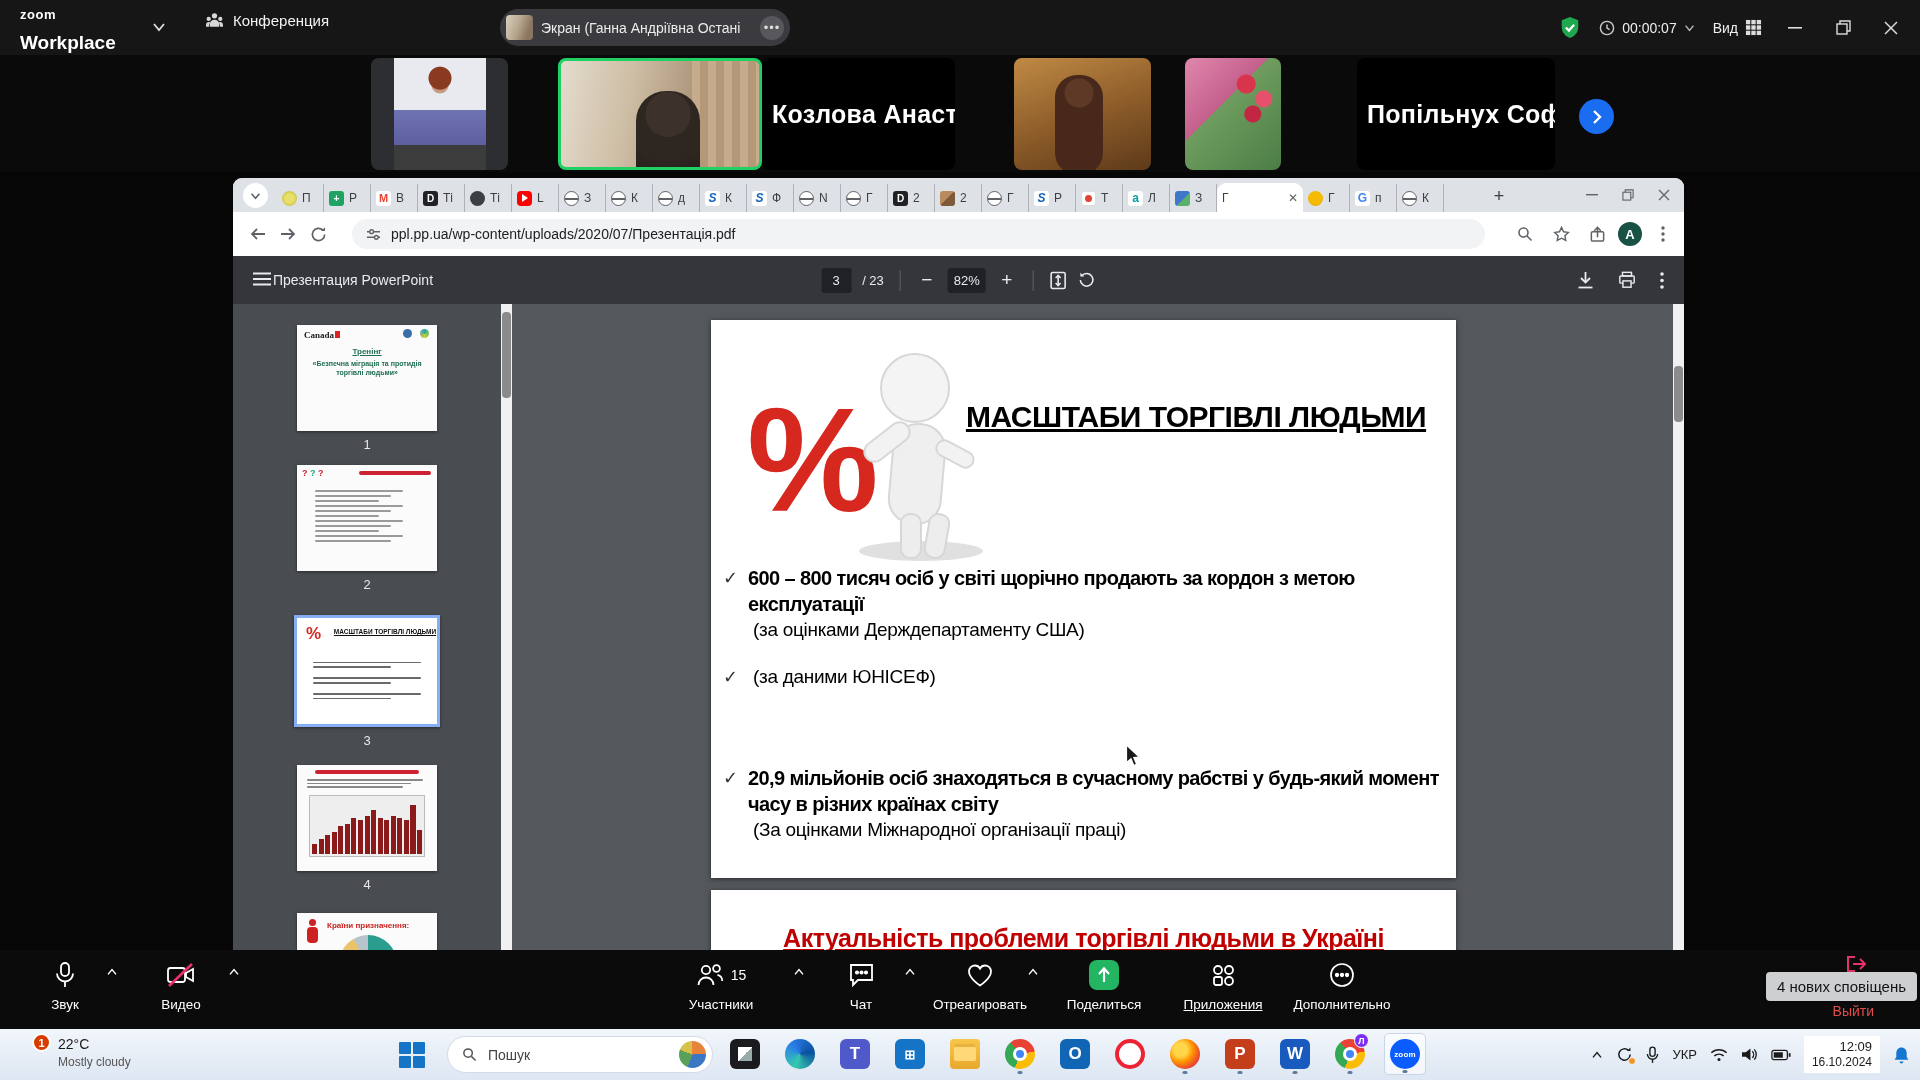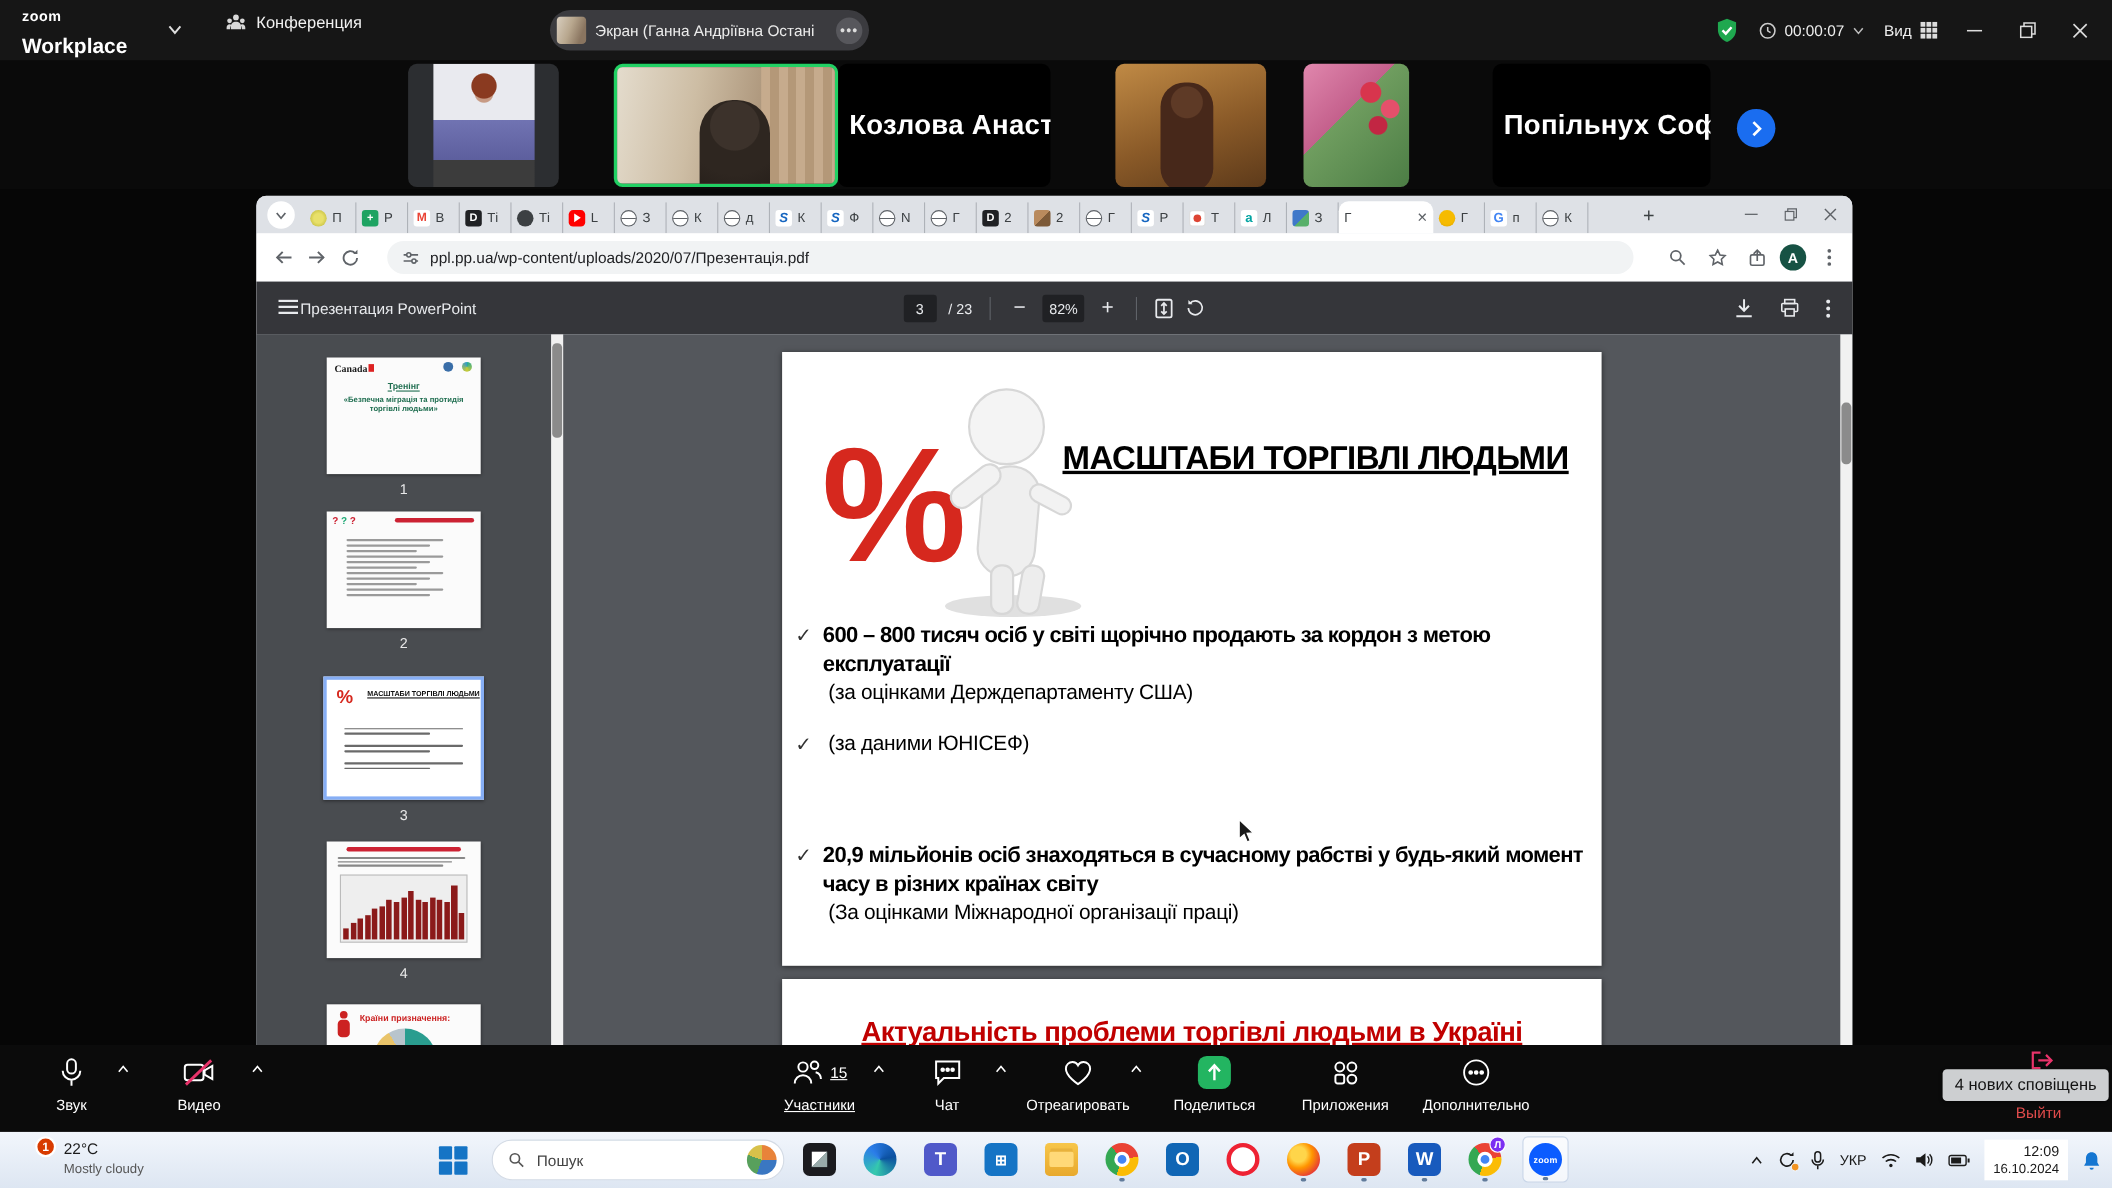--- a/index.html
+++ b/index.html
@@ -744,21 +744,21 @@
             </svg>
           </span>
         </div>
         <div class="lbl">Видео</div>
       </div>
       <span class="chev-up-abs" style="left: 228px;">
         <svg width="12" height="8" viewBox="0 0 14 10">
           <polyline points="2,8 7,2 12,8" fill="none" stroke="#fff" stroke-width="1.8"></polyline>
         </svg>
       </span>
-      <div class="zbtn" style="left: 680px; text-decoration: underline;">
+      <div class="zbtn" style="left: 656px;">
         <div class="ico">
           <span>
             <svg width="28" height="26" viewBox="0 0 28 26" fill="none" stroke="#fff" stroke-width="1.8">
               <circle cx="10" cy="8" r="4.2"></circle>
               <path d="M2.5 23c0-4.5 3.4-7.5 7.5-7.5s7.5 3 7.5 7.5"></path>
               <circle cx="20.5" cy="6.5" r="3.4"></circle>
               <path d="M21.5 12.8c2.8.7 4.8 3 4.8 6.2"></path>
             </svg>
           </span>
           <span class="cnt">15</span>
@@ -809,21 +809,21 @@
             <span class="share-box">
               <svg width="16" height="18" viewBox="0 0 16 18" fill="none" stroke="#fff" stroke-width="2.2">
                 <line x1="8" y1="16" x2="8" y2="3"></line>
                 <polyline points="3,8 8,2.5 13,8"></polyline>
               </svg>
             </span>
           </span>
         </div>
         <div class="lbl">Поделиться</div>
       </div>
-      <div class="zbtn" style="left: 1158px;">
+      <div class="zbtn" style="left: 1158px; text-decoration: underline;">
         <div class="ico">
           <span>
             <svg width="26" height="26" viewBox="0 0 26 26" fill="none" stroke="#fff" stroke-width="1.8">
               <circle cx="8" cy="8" r="4"></circle>
               <circle cx="19" cy="8" r="4"></circle>
               <rect x="4" y="15" width="8" height="8" rx="2"></rect>
               <circle cx="19" cy="19" r="4"></circle>
             </svg>
           </span>
         </div>

